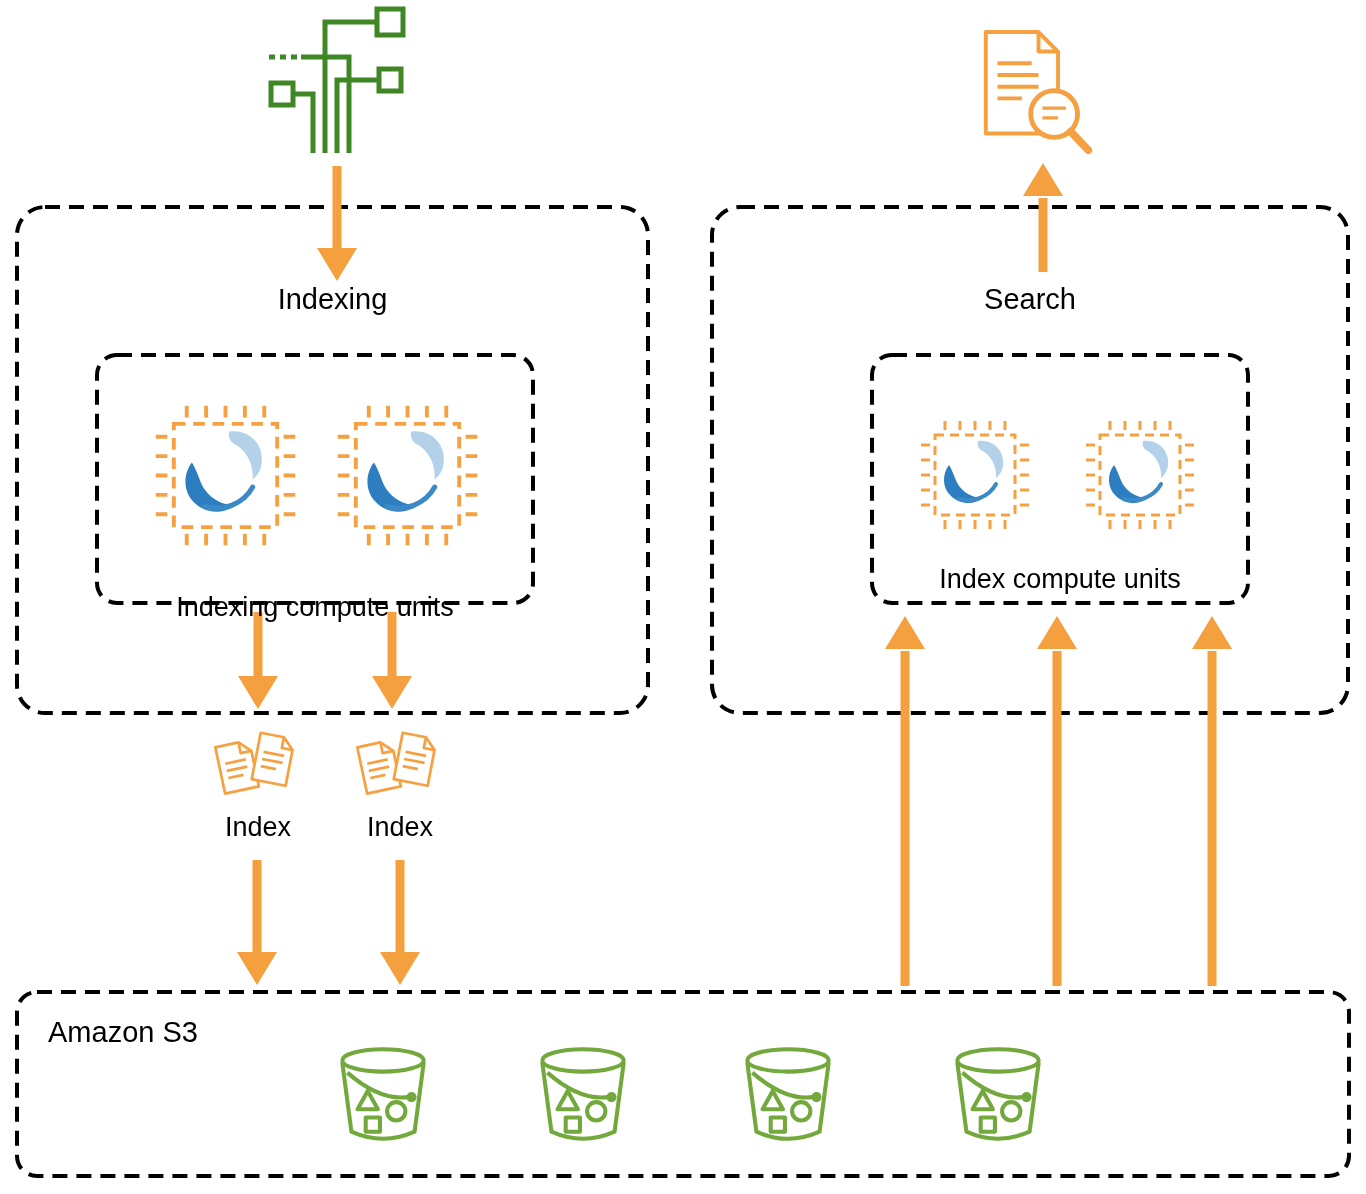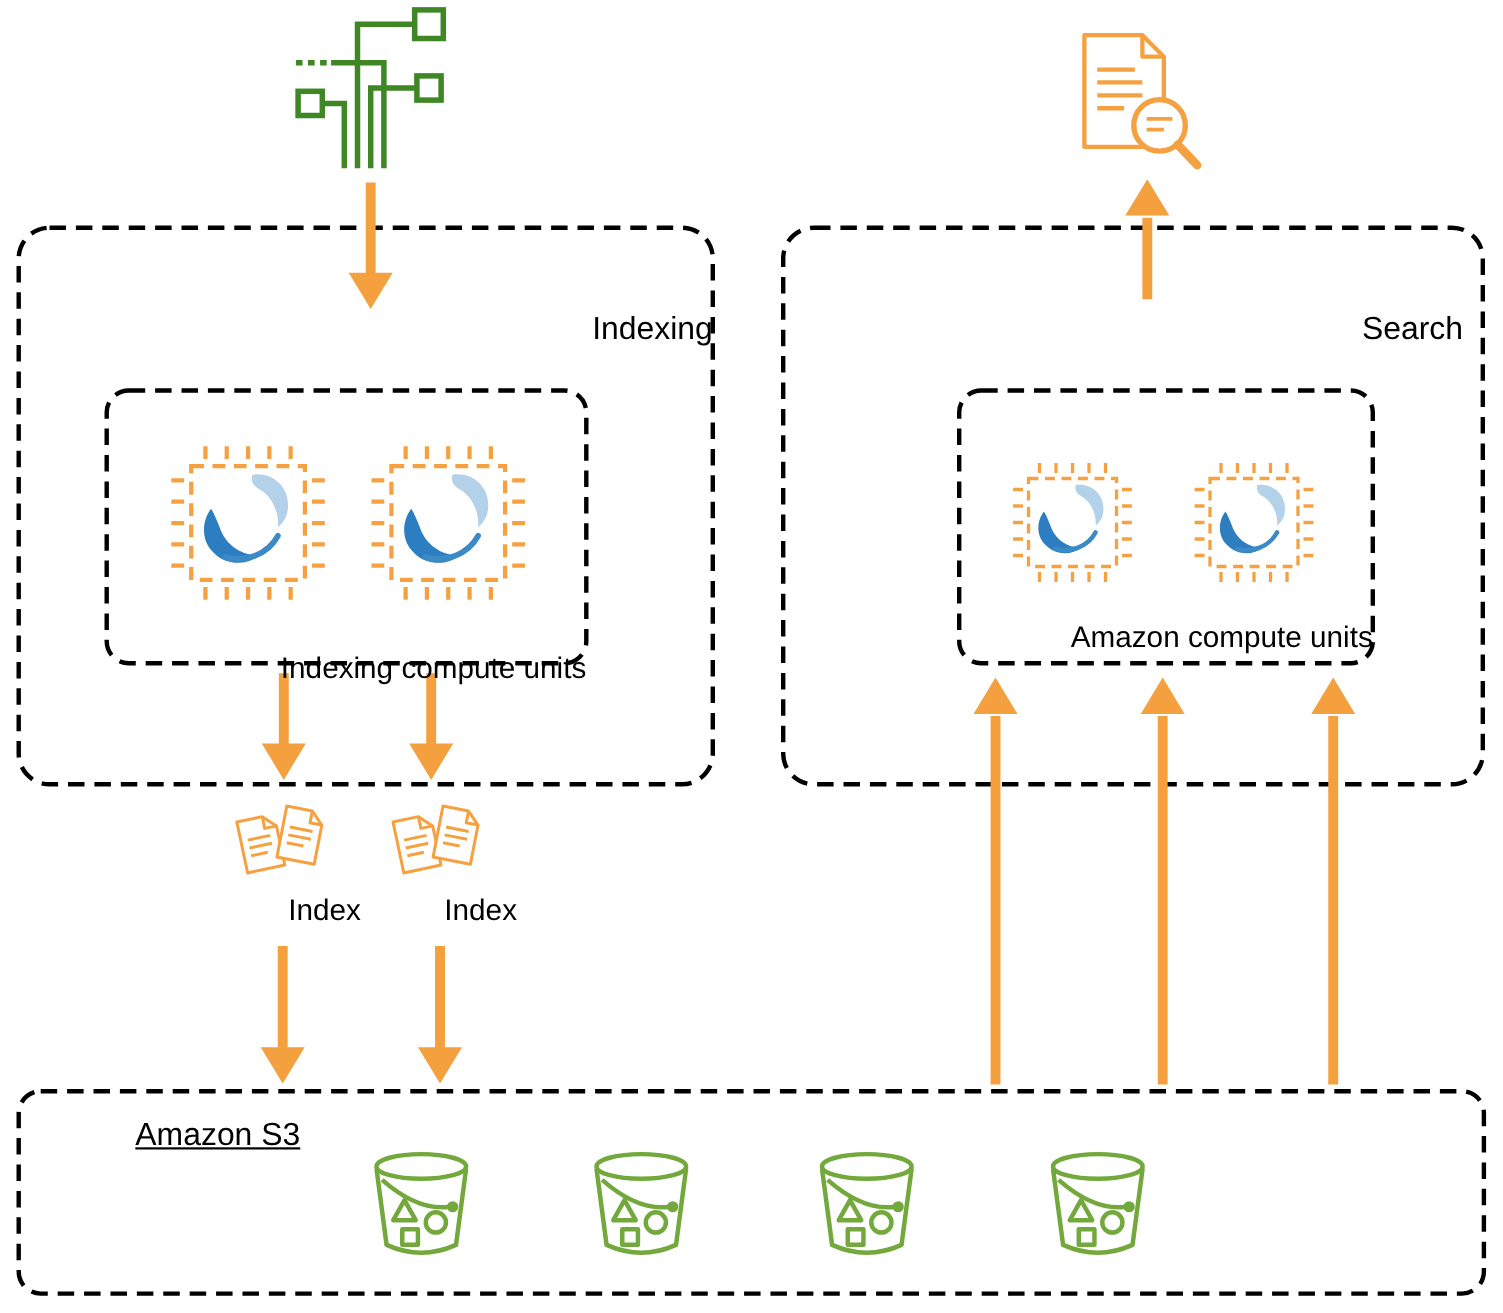--- a/index.html
+++ b/index.html
@@ -2,23 +2,23 @@
 <html><head>
 <meta charset="utf-8">
 <style>
   html,body{margin:0;padding:0;}
   body{
     width:1366px;height:1194px;background:#ffffff;position:relative;overflow:hidden;
     font-family:"Liberation Sans", sans-serif;color:#000;
   }
   #layer-svg{position:absolute;left:0;top:0;z-index:1;}
   .icon{position:absolute;z-index:2;}
-  .label{position:absolute;text-align:right;font-size:27px;color:#000;z-index:3;white-space:nowrap;}
+  .label{position:absolute;text-align:center;font-size:27px;color:#000;z-index:3;white-space:nowrap;}
   .title{font-size:29px;}
-  .left-align{text-align:center;text-decoration:underline;}
+  .left-align{text-align:left;}
 </style>
 </head>
 <body>
 
 <svg width="0" height="0" style="position:absolute">
   <defs>
     <symbol id="sym-compute" viewBox="0 0 120 120">
       <rect x="20" y="20" width="80" height="80" fill="#ffffff" stroke="#F5A142" stroke-width="3" stroke-dasharray="9 6"></rect>
       <path stroke="#F5A142" stroke-width="3" fill="none" d="M30 6 V15 M45 6 V15 M60 6 V15 M75 6 V15 M90 6 V15
            M30 105 V114 M45 105 V114 M60 105 V114 M75 105 V114 M90 105 V114
@@ -169,21 +169,21 @@
     <use href="#sym-bucket"></use>
   </svg>
 <svg class="icon" style="left:942px;top:1038px" width="112" height="112">
     <use href="#sym-bucket"></use>
   </svg>
 
 <div class="label title" style="left:17px;top:283px;width:631px">Indexing</div>
 
 <div class="label" style="left:97px;top:592px;width:436px">Indexing compute units</div>
 
-<div class="label title" style="left:694px;top:283px;width:636px">Search</div>
+<div class="label title" style="left:712px;top:283px;width:636px">Search</div>
 
-<div class="label" style="left:872px;top:564px;width:376px">Amazon compute units</div>
+<div class="label" style="left:872px;top:564px;width:376px">Index compute units</div>
 
 <div class="label" style="left:188px;top:812px;width:140px">Index</div>
 
 <div class="label" style="left:330px;top:812px;width:140px">Index</div>
 
 <div class="label title left-align" style="left:48px;top:1016px;width:300px">Amazon S3</div>
 
 </body></html>

